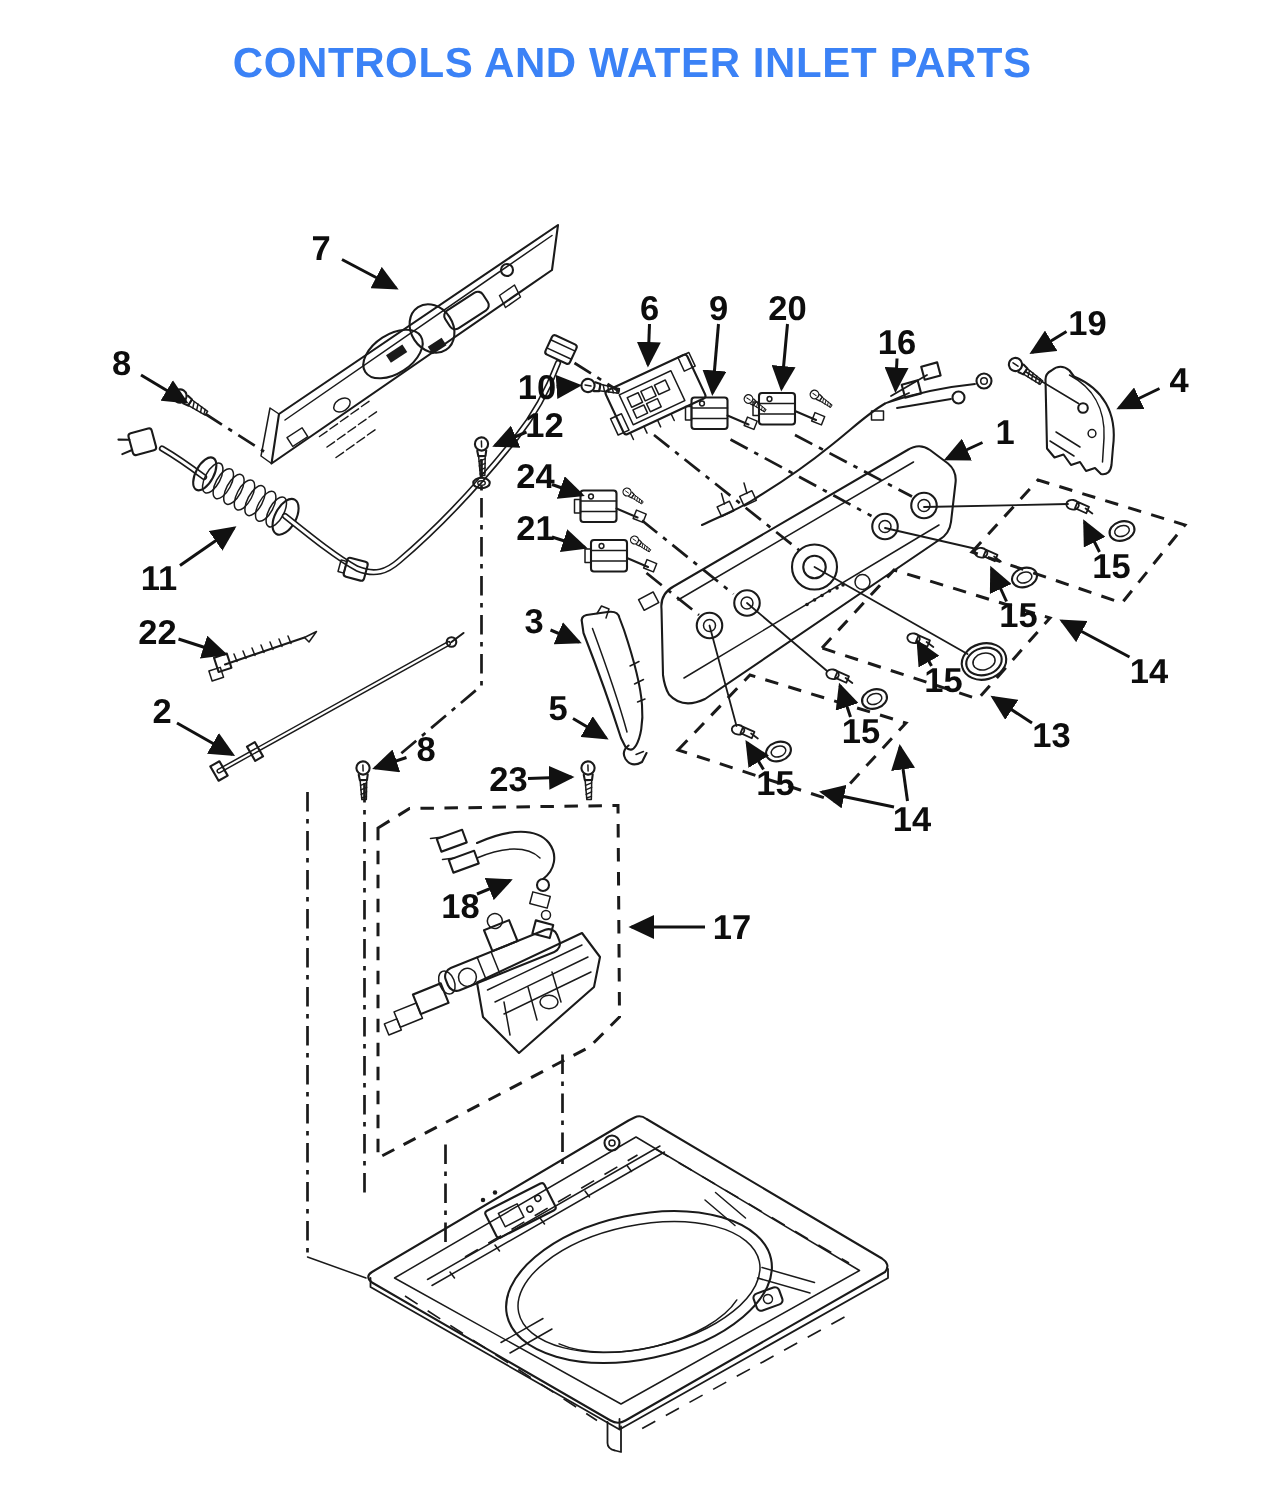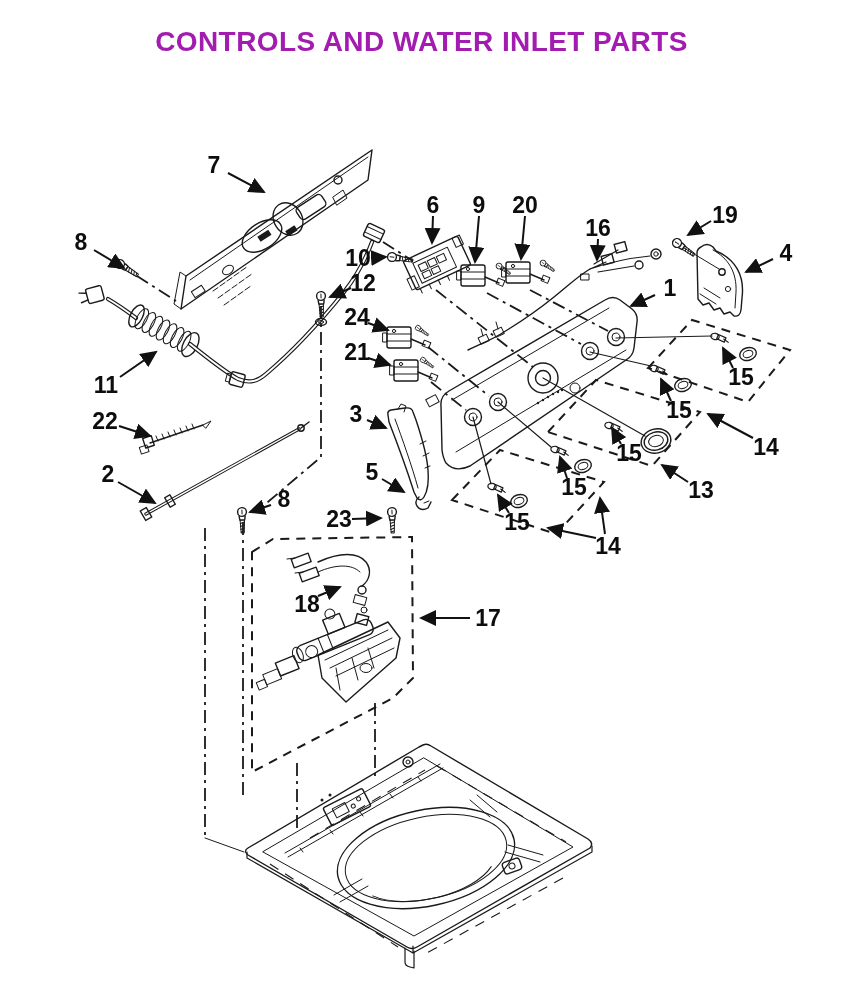--- a/index.html
+++ b/index.html
@@ -1,19 +1,19 @@
 <!DOCTYPE html>
 <html><head>
 <meta charset="utf-8">
 <style>
   html,body{margin:0;padding:0;background:#fff;}
   .page{position:relative;width:843px;height:1000px;background:#fff;overflow:hidden;
         font-family:"Liberation Sans",sans-serif;}
   .title{position:absolute;top:26px;left:0;width:100%;text-align:center;margin:0;
-         font-size:28px;font-weight:bold;letter-spacing:.4px;color:#a21caf;
+         font-size:28px;font-weight:bold;letter-spacing:.4px;color:#3b82f6;
          font-family:"Liberation Sans",sans-serif;}
   svg{position:absolute;left:0;top:0;}
   .p{fill:none;stroke:#1a1a1a;stroke-width:1.4;stroke-linecap:round;stroke-linejoin:round;}
   .thin{stroke-width:1;}
   .med{stroke-width:1.2;}
   .dd{fill:none;stroke:#1a1a1a;stroke-width:1.8;stroke-dasharray:13 5 3 5;stroke-linecap:butt;}
   .dash{fill:none;stroke:#1a1a1a;stroke-width:2;stroke-dasharray:9 7;stroke-linecap:butt;}
   .dashf{fill:none;stroke:#1a1a1a;stroke-width:1.1;stroke-dasharray:10 8;}
   .tubeA{fill:none;stroke:#1a1a1a;stroke-width:4.2;stroke-linecap:round;}
   .tubeB{fill:none;stroke:#fff;stroke-width:2;stroke-linecap:round;}

